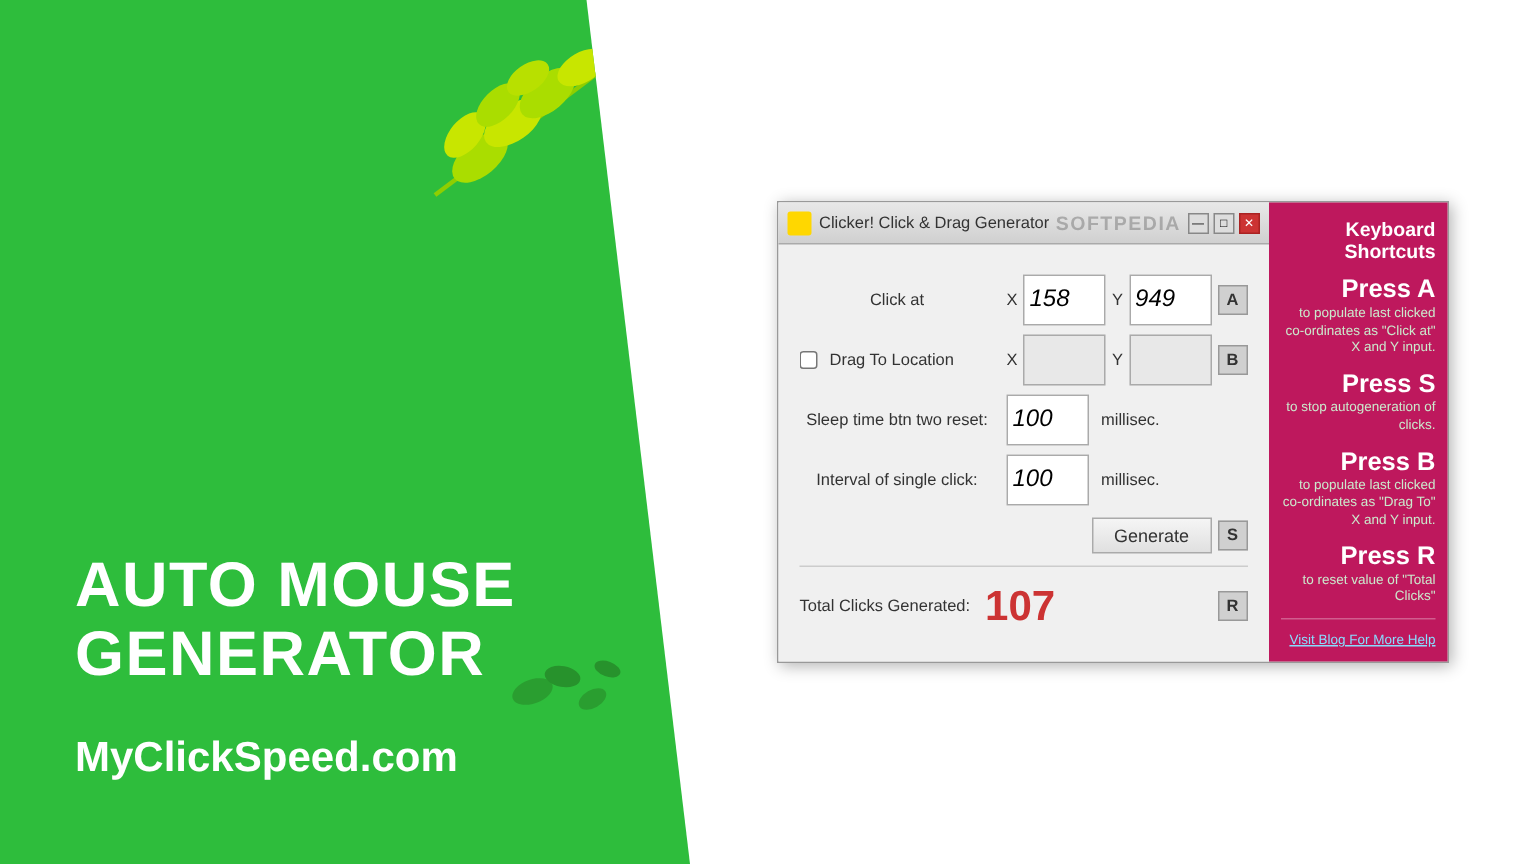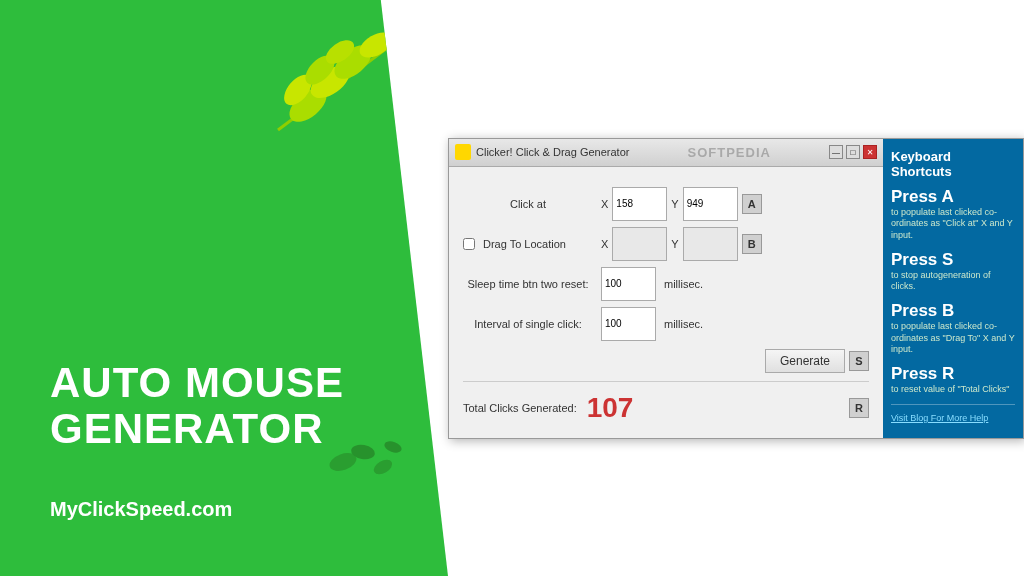--- a/index.html
+++ b/index.html
@@ -41,39 +41,38 @@
       font-size: 42px;
       font-weight: 900;
       color: white;
       line-height: 1.1;
       margin-bottom: 30px;
       text-transform: uppercase;
       letter-spacing: 1px;
     }
 
     .website-url {
-      font-size: 20px;
-      font-weight: bold;
-      color: white;
-      margin-top: 16px;
+      font-size: 28px;
+      font-weight: bold;
+      color: white;
     }
 
     
     .right-panel {
       flex: 1;
       background-color: white;
       position: relative;
       display: flex;
       align-items: center;
       justify-content: center;
     }
 
     
     .app-window {
-      width: 576px;
+      width: 448px;
       background: #f0f0f0;
       border: 1px solid #999;
       box-shadow: 2px 2px 10px rgba(0,0,0,0.3);
       display: flex;
       position: relative;
     }
 
     .app-main {
       flex: 1;
       background: #f0f0f0;
@@ -165,22 +164,23 @@
     .coord-label {
       font-size: 11px;
       color: #333;
     }
 
     .form-input {
       width: 55px;
       height: 20px;
       border: 1px solid #aaa;
       background: white;
-      font-size: 10px;
+      font-size: 16px;
       padding: 16px 3px;
+      font-style: italic;
     }
 
     .key-badge {
       width: 20px;
       height: 20px;
       background: #d0d0d0;
       border: 1px solid #999;
       display: flex;
       align-items: center;
       justify-content: center;
@@ -246,24 +246,25 @@
       justify-content: center;
       font-size: 11px;
       font-weight: bold;
       color: #333;
       margin-left: auto;
     }
 
     
     .shortcuts-panel {
       width: 140px;
-      background: #0369a1;
+      background: #be185d;
       color: white;
       padding: 10px 8px;
       font-size: 10px;
+      text-align: right;
     }
 
     .shortcuts-title {
       font-size: 13px;
       font-weight: bold;
       color: white;
       margin-bottom: 8px;
     }
 
     .shortcut-item {

